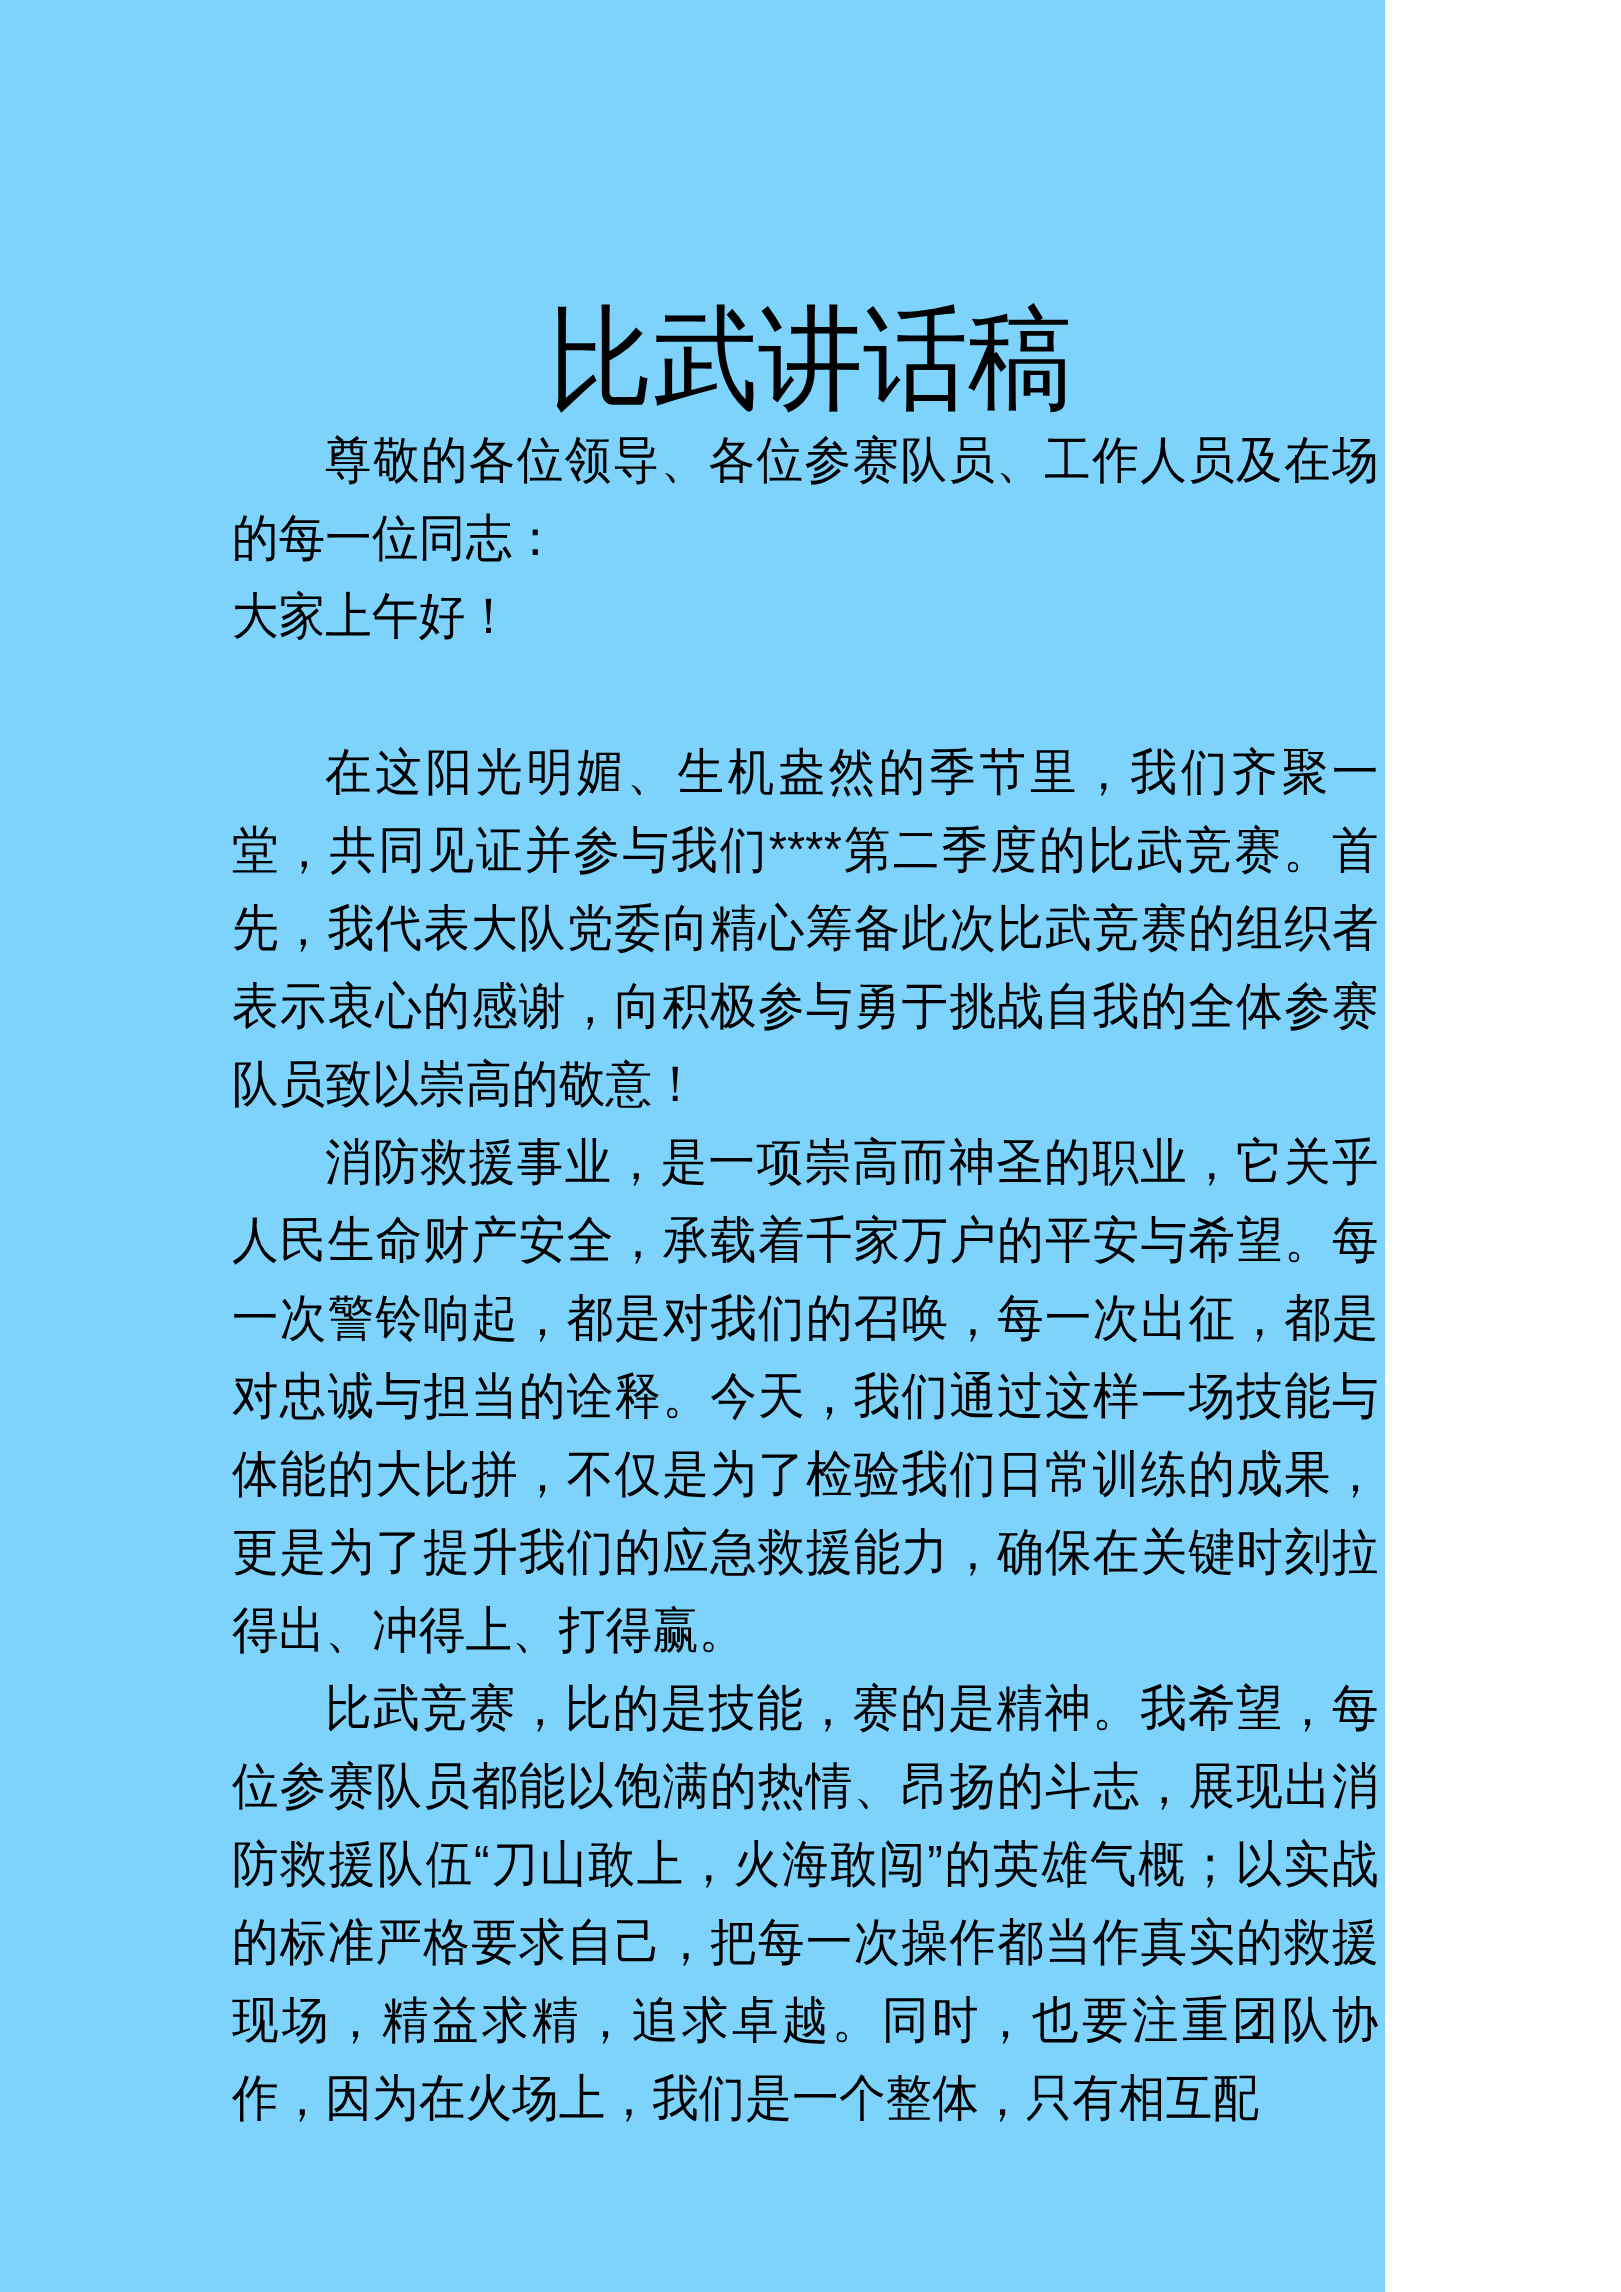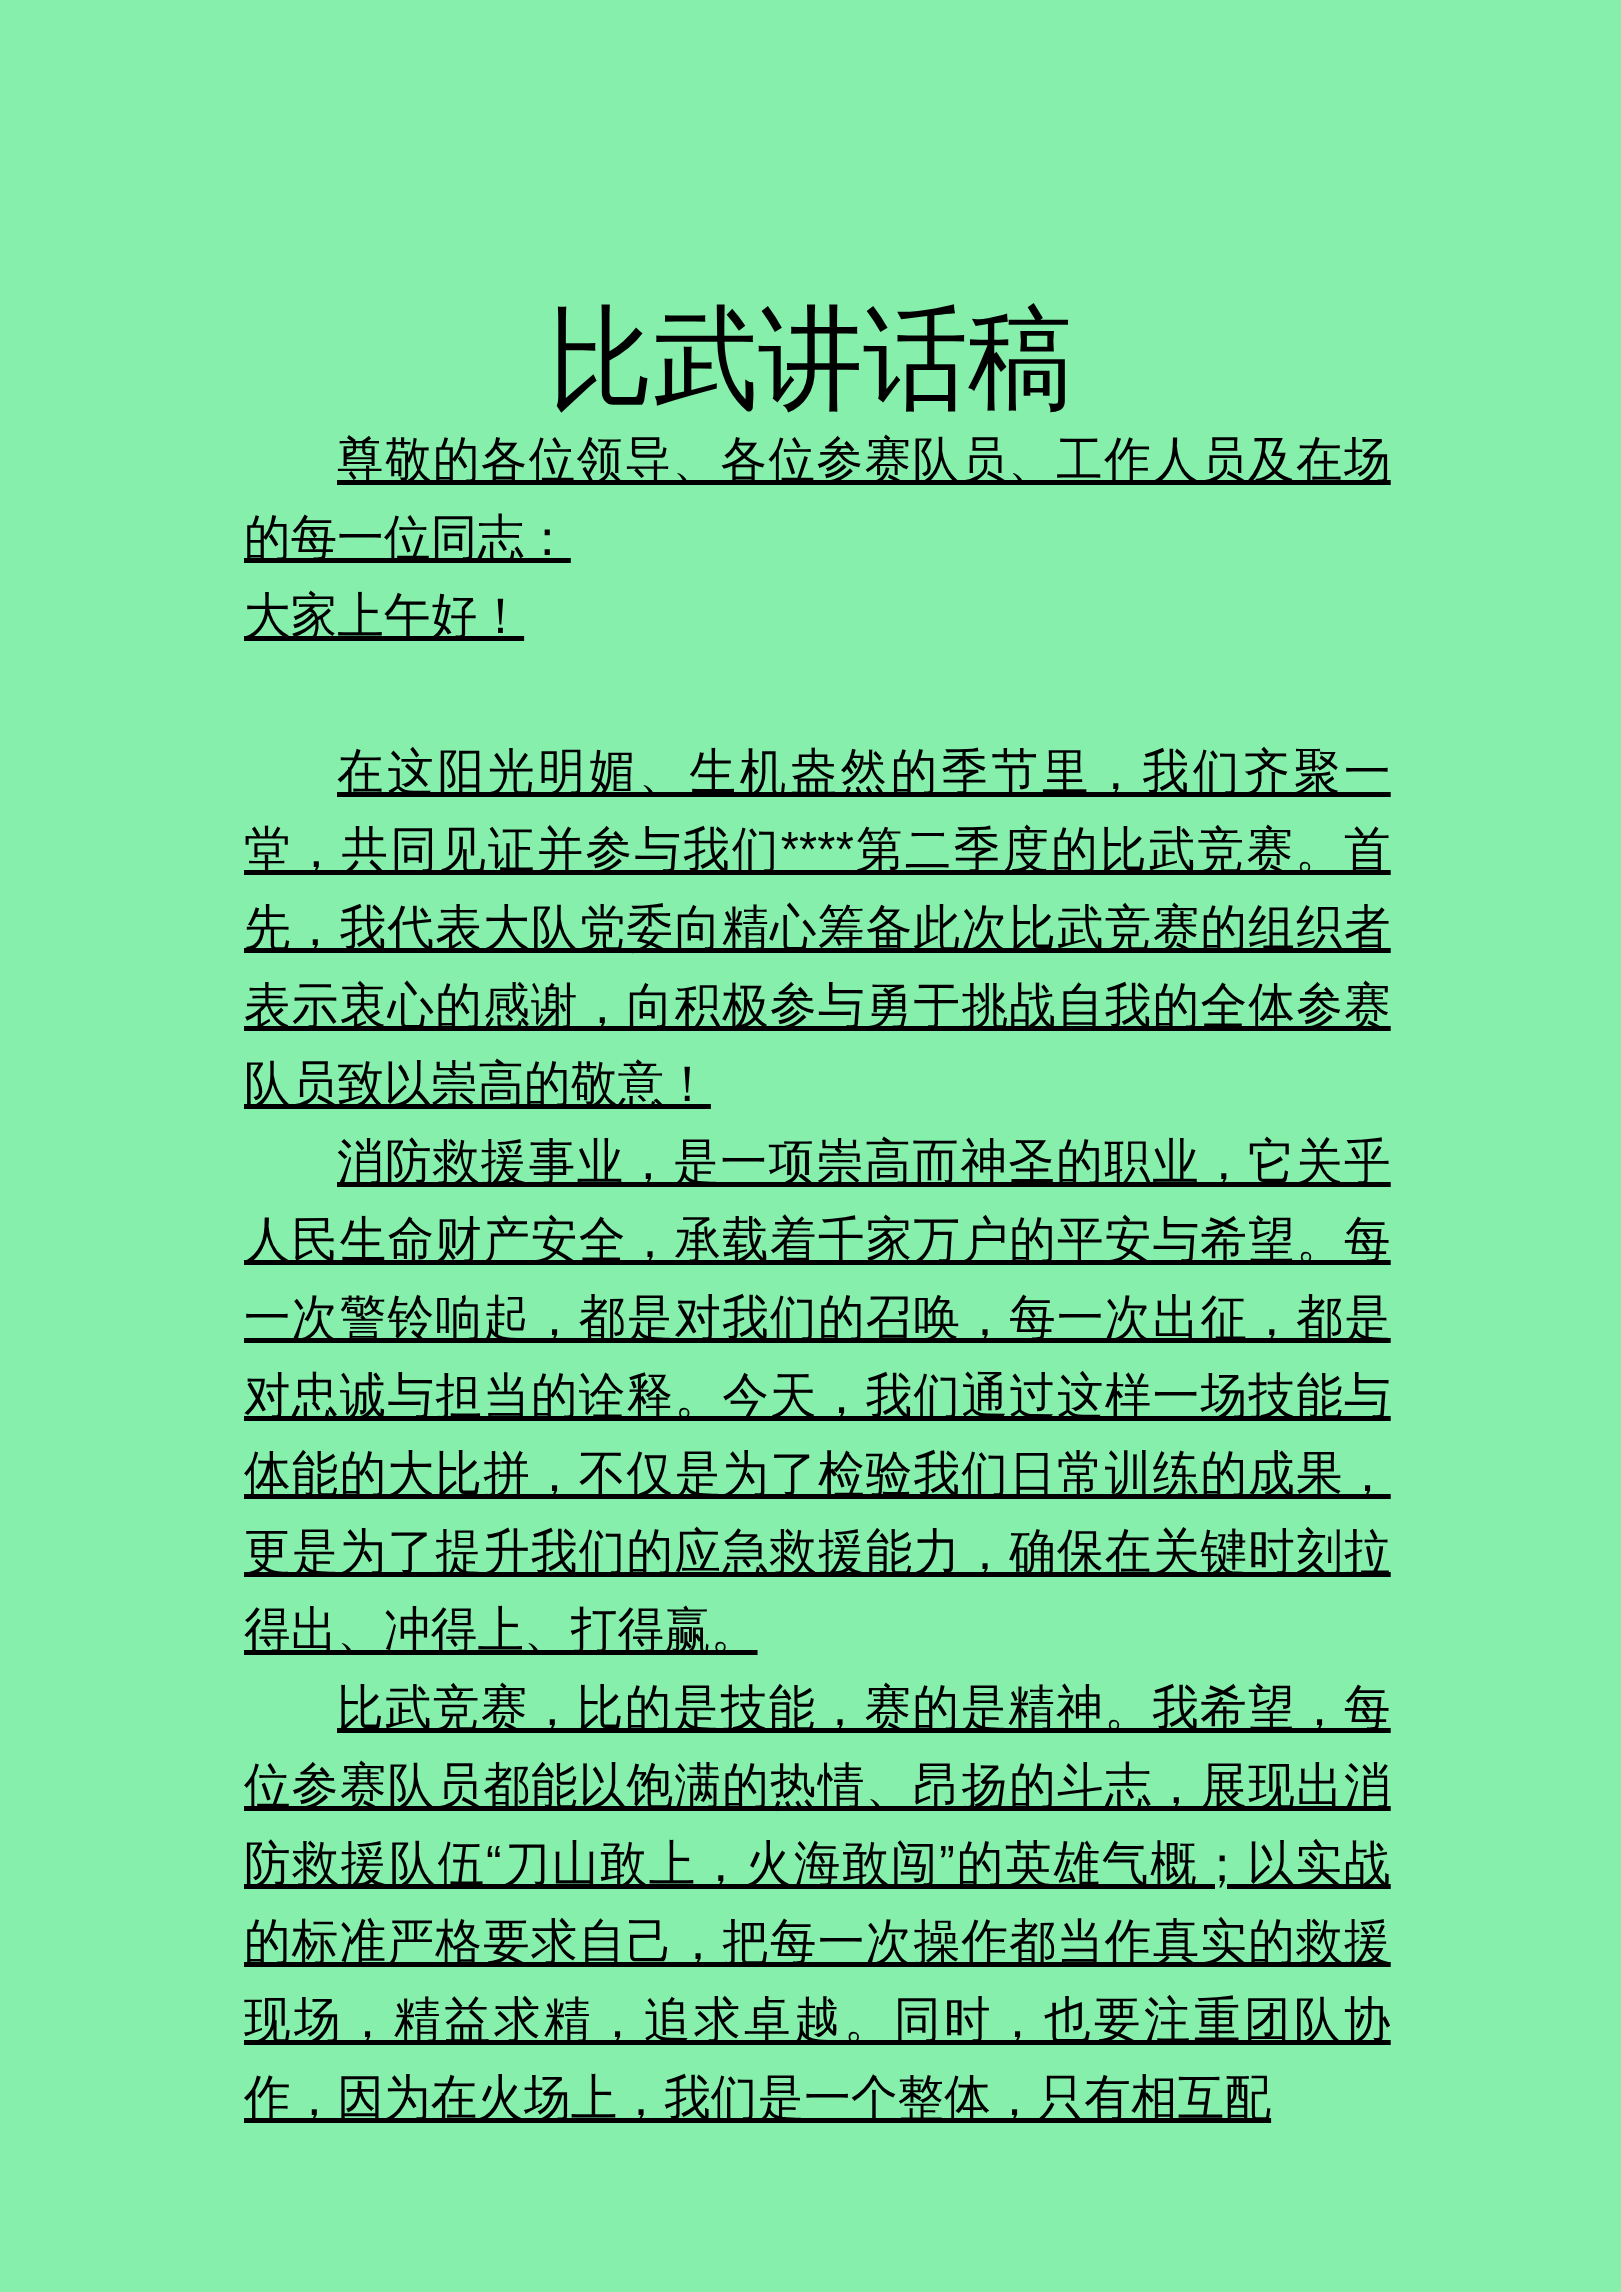--- a/index.html
+++ b/index.html
@@ -2,23 +2,23 @@
 <html><head>
 <meta charset="utf-8">
 <style>
   html, body {
     margin: 0;
     padding: 0;
     background: #ffffff;
   }
   .page {
     position: relative;
-    width: 1621px;
+    width: 1385px;
     height: 2293px;
-    background: #86efac;
+    background: #7dd3fc;
     box-sizing: border-box;
     overflow: hidden;
     font-family: "Liberation Sans", "DejaVu Sans", sans-serif;
     color: #000000;
   }
   .doc-title {
     position: absolute;
     top: 214px;
     left: 0;
     width: 1621px;
@@ -28,23 +28,22 @@
     font-weight: 400;
     letter-spacing: 0px;
     color: #000000;
     transform: scaleX(0.92);
     transform-origin: center top;
     white-space: nowrap;
   }
   .body-block {
     position: absolute;
     top: 421px;
-    left: 244px;
+    left: 232px;
     width: 1147px;
-    text-decoration: underline;
   }
   .para {
     font-size: 50px;
     line-height: 78px;
     text-align: justify;
     text-justify: inter-character;
     text-align-last: left;
     letter-spacing: 0.2px;
     margin: 0;
     color: #000000;

